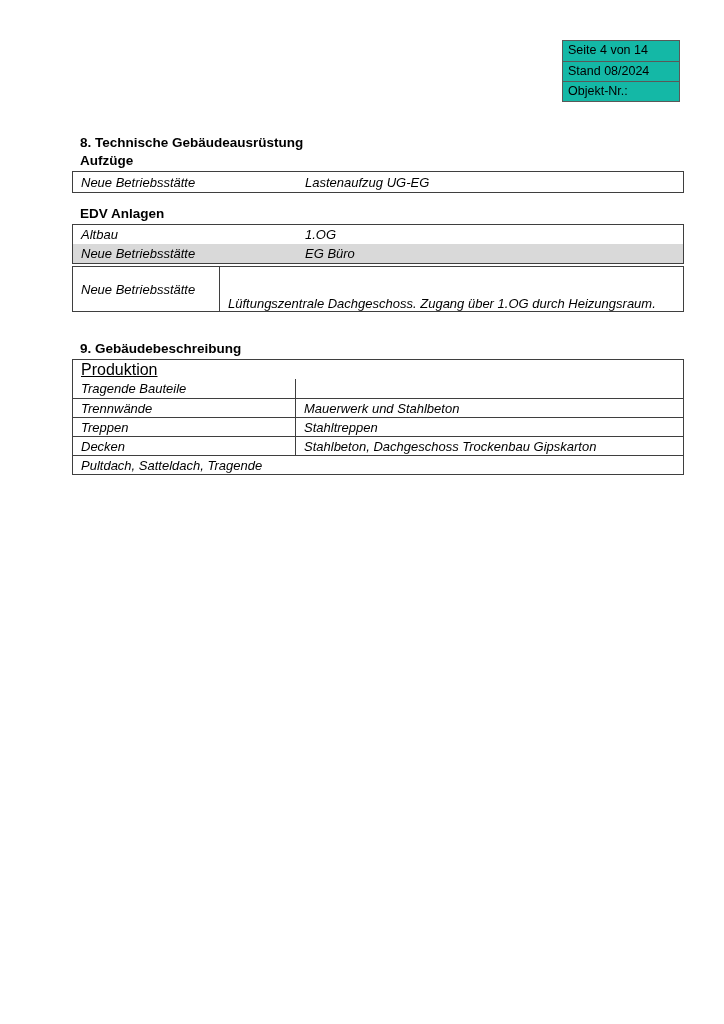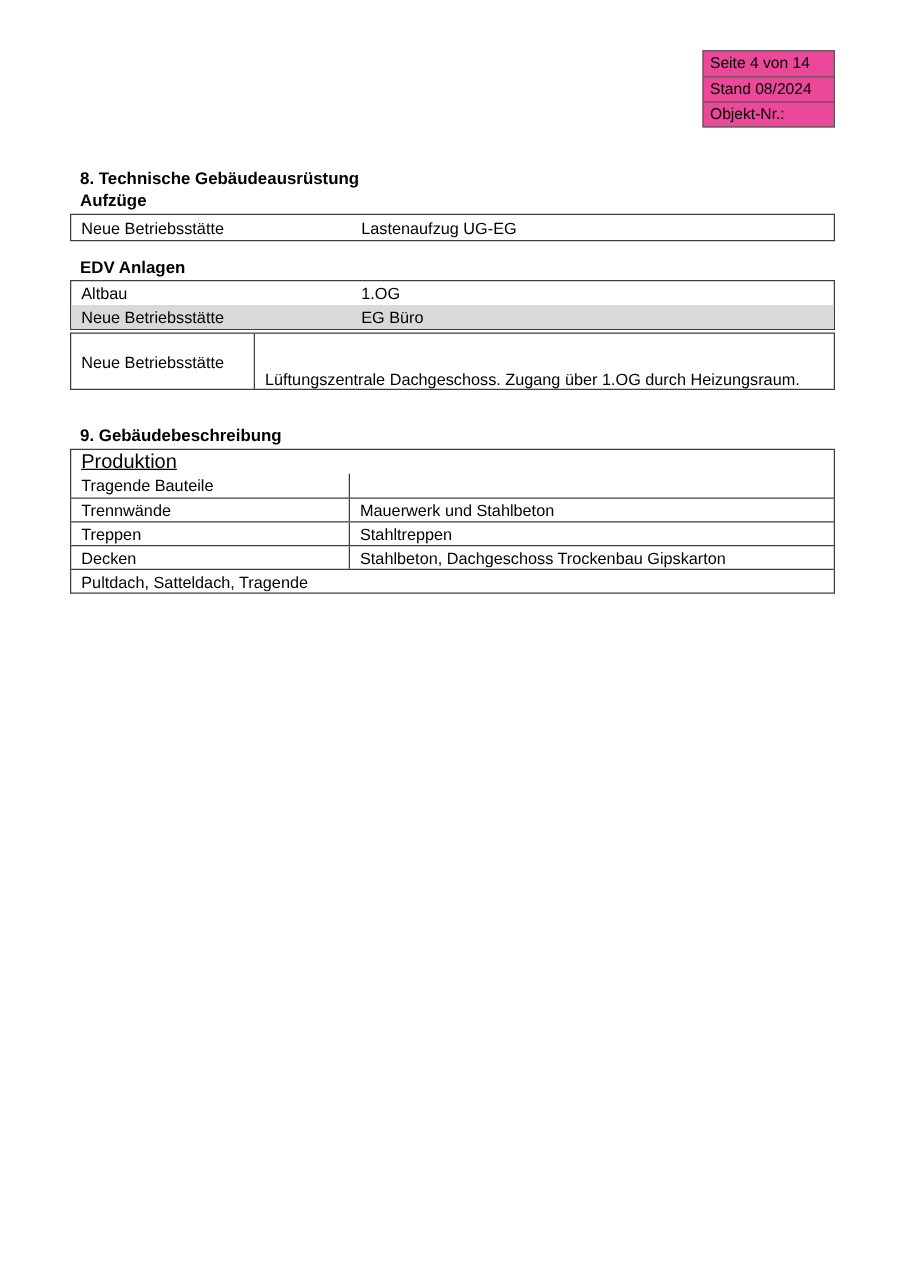--- a/index.html
+++ b/index.html
@@ -12,39 +12,39 @@
     color: #000000;
     position: relative;
     overflow: hidden;
   }
 
   
   .meta-box {
     position: absolute;
     top: 40px;
     left: 562px;
-    width: 106px;
+    width: 118px;
     border: 1.5px solid #595959;
-    background: #ec4899;
+    background: #14b8a6;
   }
   .meta-row {
     height: 20px;
     line-height: 19px;
     font-size: 12.5px;
     padding-left: 5px;
     white-space: nowrap;
     overflow: hidden;
   }
   .meta-row + .meta-row { border-top: 1.5px solid #595959; }
 
   
   .content {
     position: absolute;
     top: 134px;
-    left: 56px;
+    left: 72px;
     width: 612px;
   }
 
   .sec-title, .sub-heading {
     font-weight: bold;
     font-size: 13.5px;
     line-height: 17px;
     margin: 0 0 0 8px;
     white-space: nowrap;
   }
@@ -56,20 +56,21 @@
     border: 1.6px solid #3f3f3f;
     margin-top: 2px;
     width: 612px;
     background: #ffffff;
   }
   .tbl-row {
     display: flex;
     font-size: 13px;
     min-height: 19px;
     align-items: center;
+    font-style: italic;
   }
   .tbl-row.tall { min-height: 20px; }
   .tbl-row .cell-label {
     padding-left: 8px;
     white-space: nowrap;
     overflow: hidden;
     flex: 0 0 auto;
   }
   .tbl-row .cell-value {
     white-space: nowrap;

